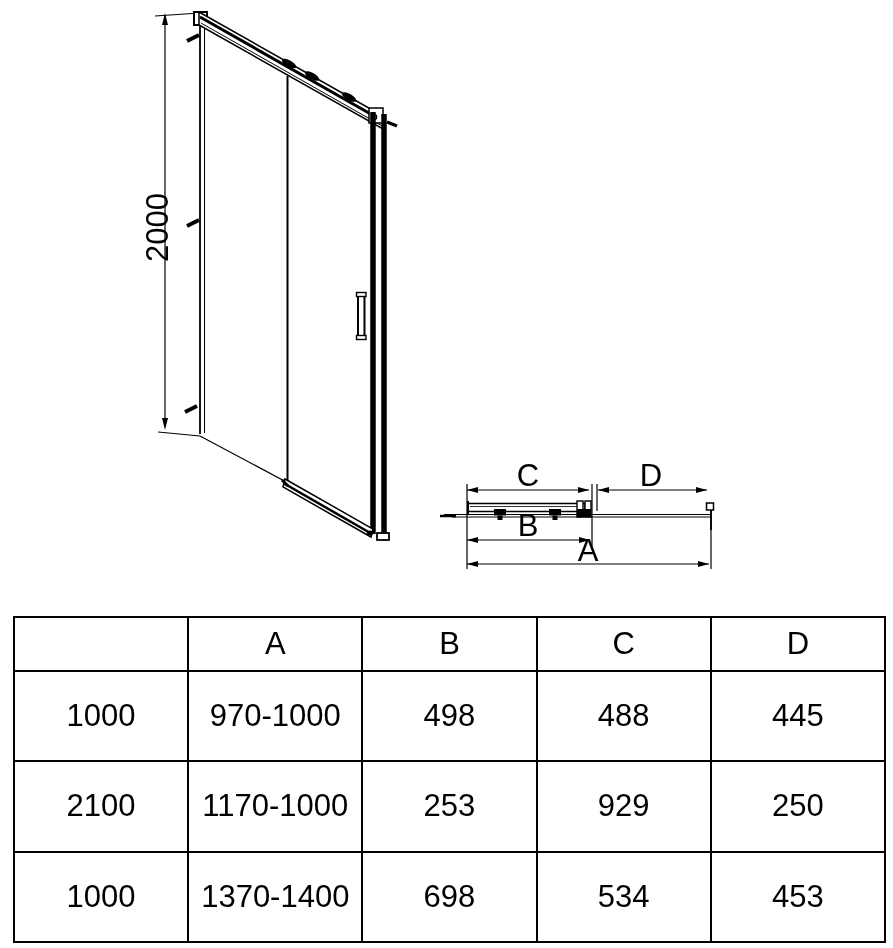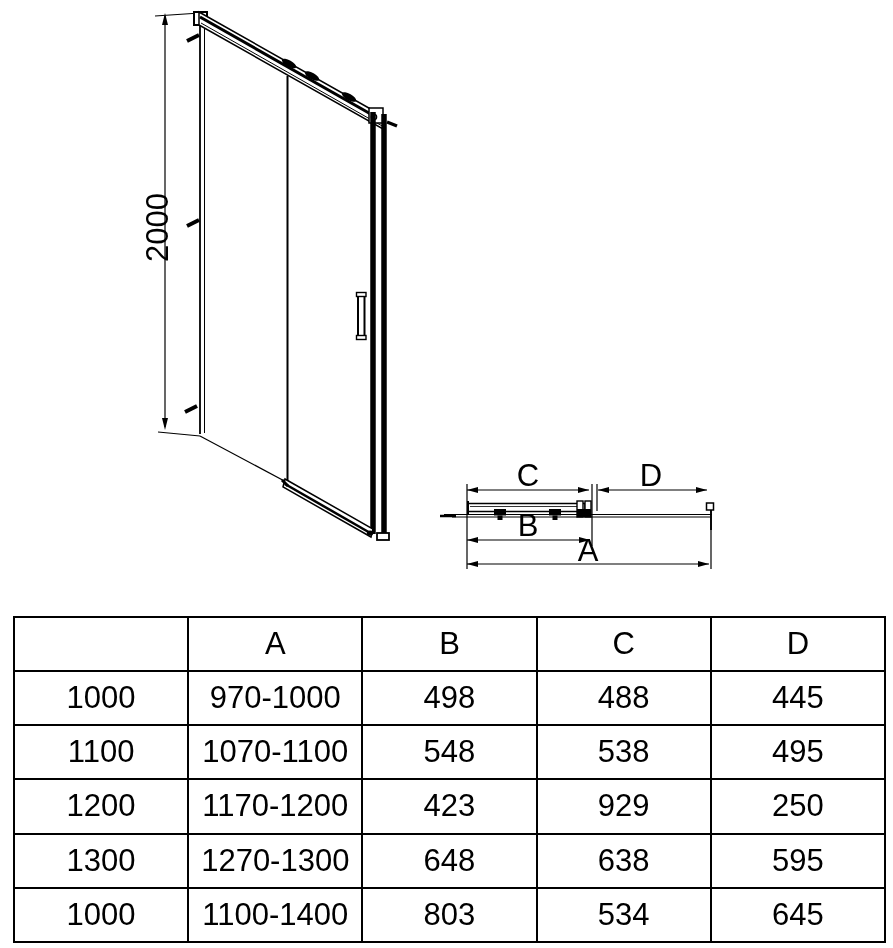--- a/index.html
+++ b/index.html
@@ -147,41 +147,27 @@
   </thead>
   <tbody>
     <tr>
       <td>1000</td>
       <td>970-1000</td>
       <td>498</td>
       <td>488</td>
       <td>445</td>
     </tr>
     <tr>
-      <td>1100</td>
-      <td>1070-1100</td>
-      <td>548</td>
-      <td>538</td>
-      <td>495</td>
-    </tr>
-    <tr>
-      <td>1200</td>
-      <td>1170-1200</td>
-      <td>423</td>
+      <td>2100</td>
+      <td>1170-1000</td>
+      <td>253</td>
       <td>929</td>
       <td>250</td>
     </tr>
     <tr>
-      <td>1300</td>
-      <td>1270-1300</td>
-      <td>648</td>
-      <td>638</td>
-      <td>595</td>
-    </tr>
-    <tr>
       <td>1000</td>
-      <td>1100-1400</td>
-      <td>803</td>
+      <td>1370-1400</td>
+      <td>698</td>
       <td>534</td>
-      <td>645</td>
+      <td>453</td>
     </tr>
   </tbody>
 </table>
 
 </body></html>

